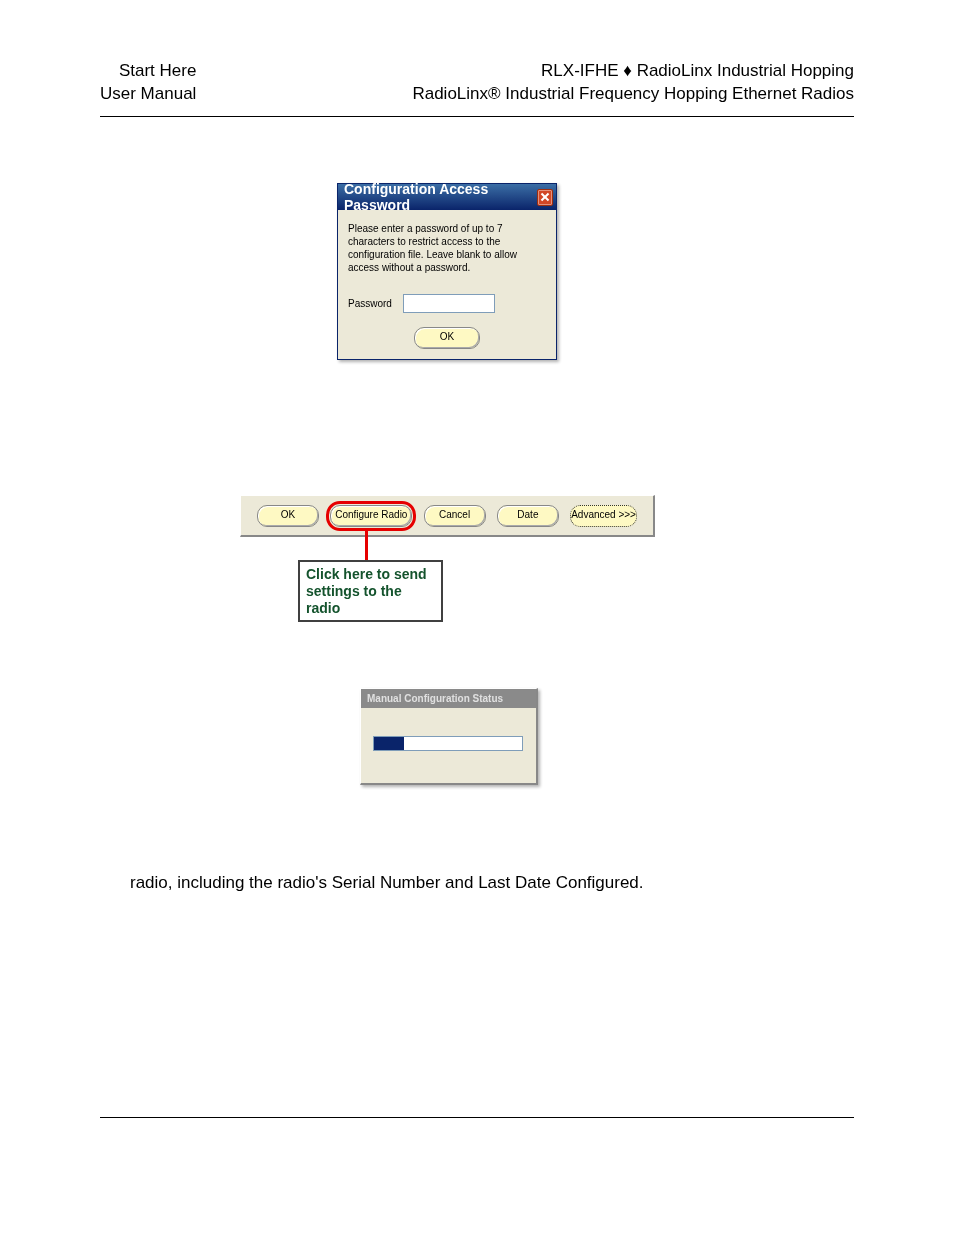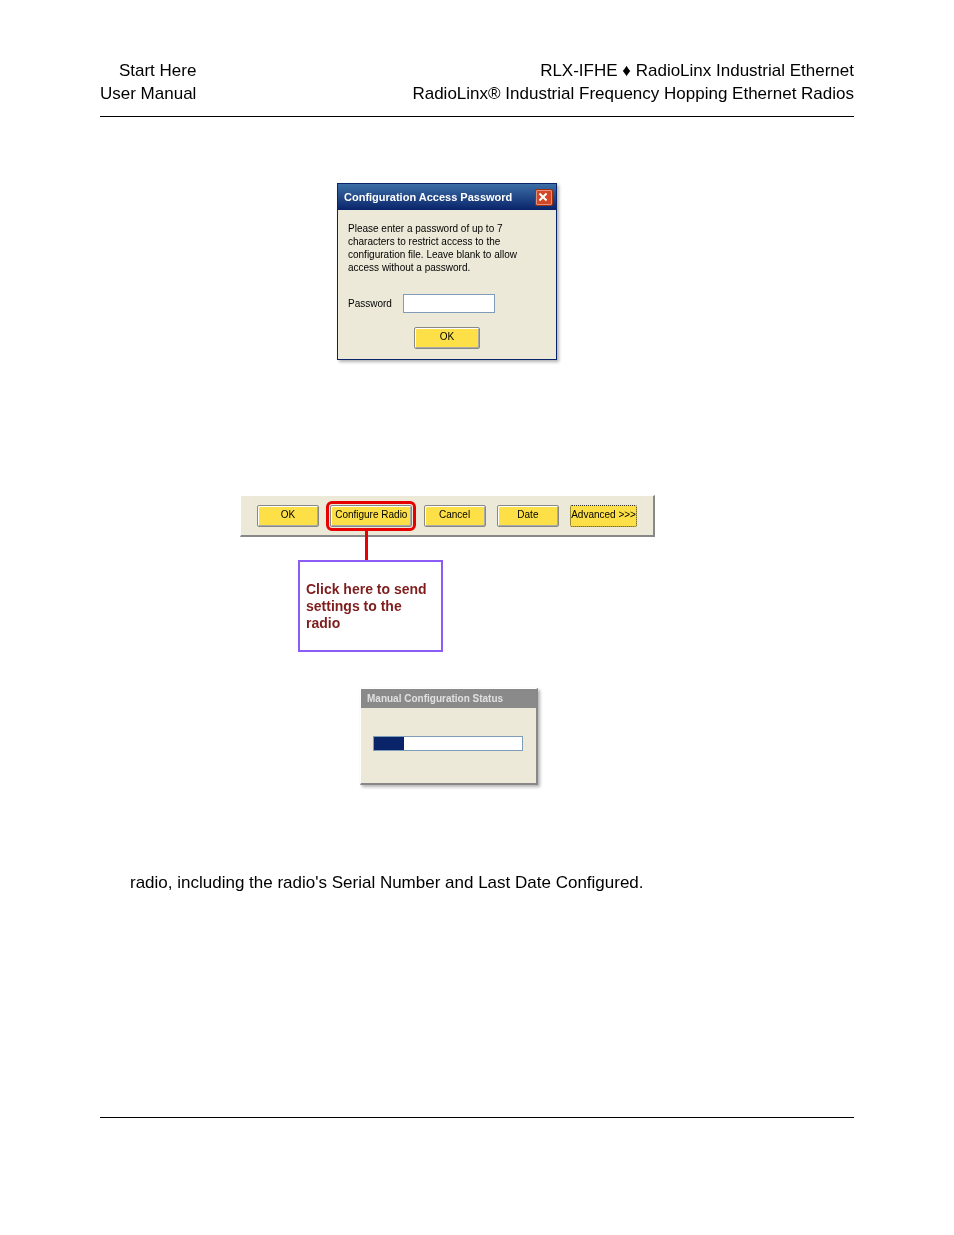--- a/index.html
+++ b/index.html
@@ -44,21 +44,21 @@
     background: linear-gradient(#3b6ea5, #0a246a);
     display: flex;
     justify-content: space-between;
     align-items: center;
     padding: 3px 3px 3px 6px;
     height: 20px;
   }
   .titlebar1 .ttl {
     color: #fff;
     font-weight: bold;
-    font-size: 11px;
+    font-size: 14px;
     font-family: "Tahoma", Arial, sans-serif;
   }
   .closebtn {
     width: 16px;
     height: 15px;
     background: #d24726;
     border: 1px solid #9c2e0f;
     border-radius: 2px;
     position: relative;
     box-shadow: inset 0 0 0 1px rgba(255,255,255,.4);
@@ -95,23 +95,23 @@
     border: 1px solid #7f9db9;
   }
   .win-btn {
     display: inline-block;
     min-width: 64px;
     height: 20px;
     line-height: 18px;
     text-align: center;
     font-family: "Tahoma", Arial, sans-serif;
     font-size: 10px;
-    background: #fde047;
+    background: #fef9c3;
     border: 1px solid #888;
-    border-radius: 2px;
+    border-radius: 10px;
     box-shadow: inset 1px 1px 0 #fff, inset -1px -1px 0 #aaa;
   }
   .ok-wrap { text-align: center; }
 
   
   .btnbar {
     position: absolute;
     left: 240px;
     top: 495px;
     width: 415px;
@@ -141,24 +141,24 @@
     top: 528px;
     width: 3px;
     height: 34px;
     background: #e60000;
   }
   .callout {
     position: absolute;
     left: 298px;
     top: 560px;
     width: 145px;
-    border: 2px solid #8b5cf6;
-    padding: 19px 6px;
-    box-sizing: border-box;
-    color: #7f1d1d;
+    border: 2px solid #404040;
+    padding: 4px 6px;
+    box-sizing: border-box;
+    color: #14532d;
     font-family: Arial, sans-serif;
     font-size: 14px;
     font-weight: bold;
     line-height: 1.2;
     background: #fff;
   }
 
   
   .dialog2 {
     position: absolute;
@@ -223,21 +223,21 @@
 <body>
 
 <div class="page">
 
   <div class="header-row">
     <div class="header-left">
       <div>Start Here</div>
       <div>User Manual</div>
     </div>
     <div class="header-right">
-      <div>RLX-IFHE ♦ RadioLinx Industrial Ethernet</div>
+      <div>RLX-IFHE ♦ RadioLinx Industrial Hopping</div>
       <div>RadioLinx® Industrial Frequency Hopping Ethernet Radios</div>
     </div>
   </div>
   <hr class="hr-top">
 
   <div class="dialog1">
     <div class="titlebar1">
       <span class="ttl">Configuration Access Password</span>
       <span class="closebtn"></span>
     </div>

